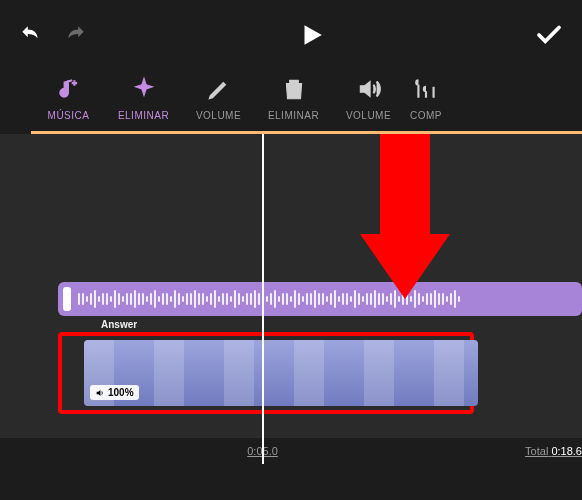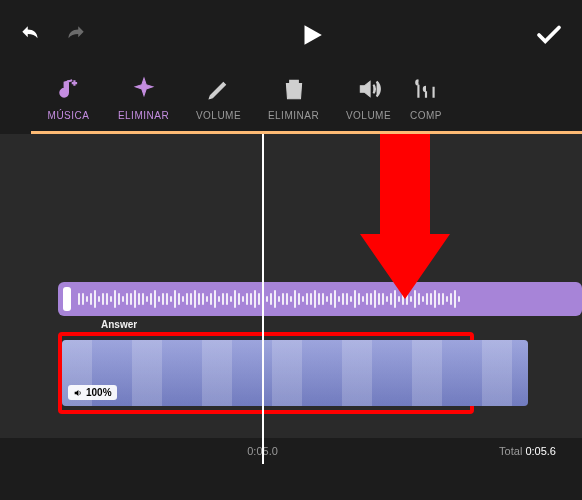--- a/index.html
+++ b/index.html
@@ -21,24 +21,24 @@
   .playhead{position:absolute;top:0;left:262px;width:2px;height:100%;background:#fff;z-index:60;}
   .arrow{position:absolute;top:0;left:360px;z-index:55;}
   .video-track{position:absolute;top:148px;left:58px;right:0;height:34px;background:#a784d8;border-radius:6px;overflow:hidden;}
   .video-handle{position:absolute;left:5px;top:5px;width:8px;height:24px;background:#fff;border-radius:3px;}
   .wave{position:absolute;left:20px;right:0;top:7px;height:20px;display:flex;align-items:center;gap:2px;}
   .wave span{width:2px;background:rgba(255,255,255,0.85);height:12px;border-radius:1px;}
   .wave span:nth-child(3n){height:6px;}
   .wave span:nth-child(5n){height:18px;}
   .track-label{position:absolute;top:185px;left:80px;font-size:10px;color:#f0f0f0;font-weight:700;margin-left:21px;}
   .red-frame{position:absolute;top:198px;left:58px;width:416px;height:82px;border:4px solid #ff0000;border-radius:4px;box-sizing:border-box;}
-  .audio-track{position:absolute;top:206px;left:62px;width:466px;height:66px;background:linear-gradient(#8f98d8,#7b86cf);border-radius:4px;overflow:hidden;}
+  .audio-track{position:absolute;top:206px;left:84px;width:394px;height:66px;background:linear-gradient(#8f98d8,#7b86cf);border-radius:4px;overflow:hidden;}
   .ripple{position:absolute;inset:0;background:repeating-linear-gradient(90deg,rgba(255,255,255,0.18) 0 30px,rgba(255,255,255,0) 30px 70px),linear-gradient(rgba(255,255,255,0.12),rgba(0,0,0,0.08));}
   .audio-badge{position:absolute;bottom:6px;left:6px;background:rgba(255,255,255,0.92);color:#000;font-size:10px;font-weight:700;padding:2px 5px;border-radius:3px;display:flex;align-items:center;gap:3px;}
-  .timebar{position:absolute;bottom:0;left:0;right:0;height:26px;display:flex;align-items:center;justify-content:space-between;padding:0 26px;font-size:11px;color:#9a9a9a;background:#1c1c1c;}
+  .timebar{position:absolute;bottom:0;left:0;right:0;height:26px;display:flex;align-items:center;justify-content:space-between;padding:0 0;font-size:11px;color:#9a9a9a;background:#1c1c1c;text-decoration:underline;}
   .timebar .tick{flex:1;}
   .timebar .total{color:#9a9a9a;}
   .timebar .total b{color:#fff;font-weight:500;}
 </style>
 </head>
 <body>
 
 <div class="topbar">
   <div class="left">
     <span class="ic">
@@ -241,16 +241,16 @@
           <path d="M4 9v6h4l5 4V5L8 9H4z" fill="#000"></path>
           <path d="M16 8c2 2 2 6 0 8" fill="none" stroke="#000" stroke-width="2"></path>
         </svg>
       <span>100%</span>
     </div>
   </div>
 
   <div class="timebar">
     <span class="tick" style="text-align:center;"><span>0:05.0</span></span>
     <span class="total">
-      <span>Total</span> <b>0:05.6</b>
+      <span>Total</span> <b>0:18.6</b>
     </span>
   </div>
 </div>
 
 </body></html>

